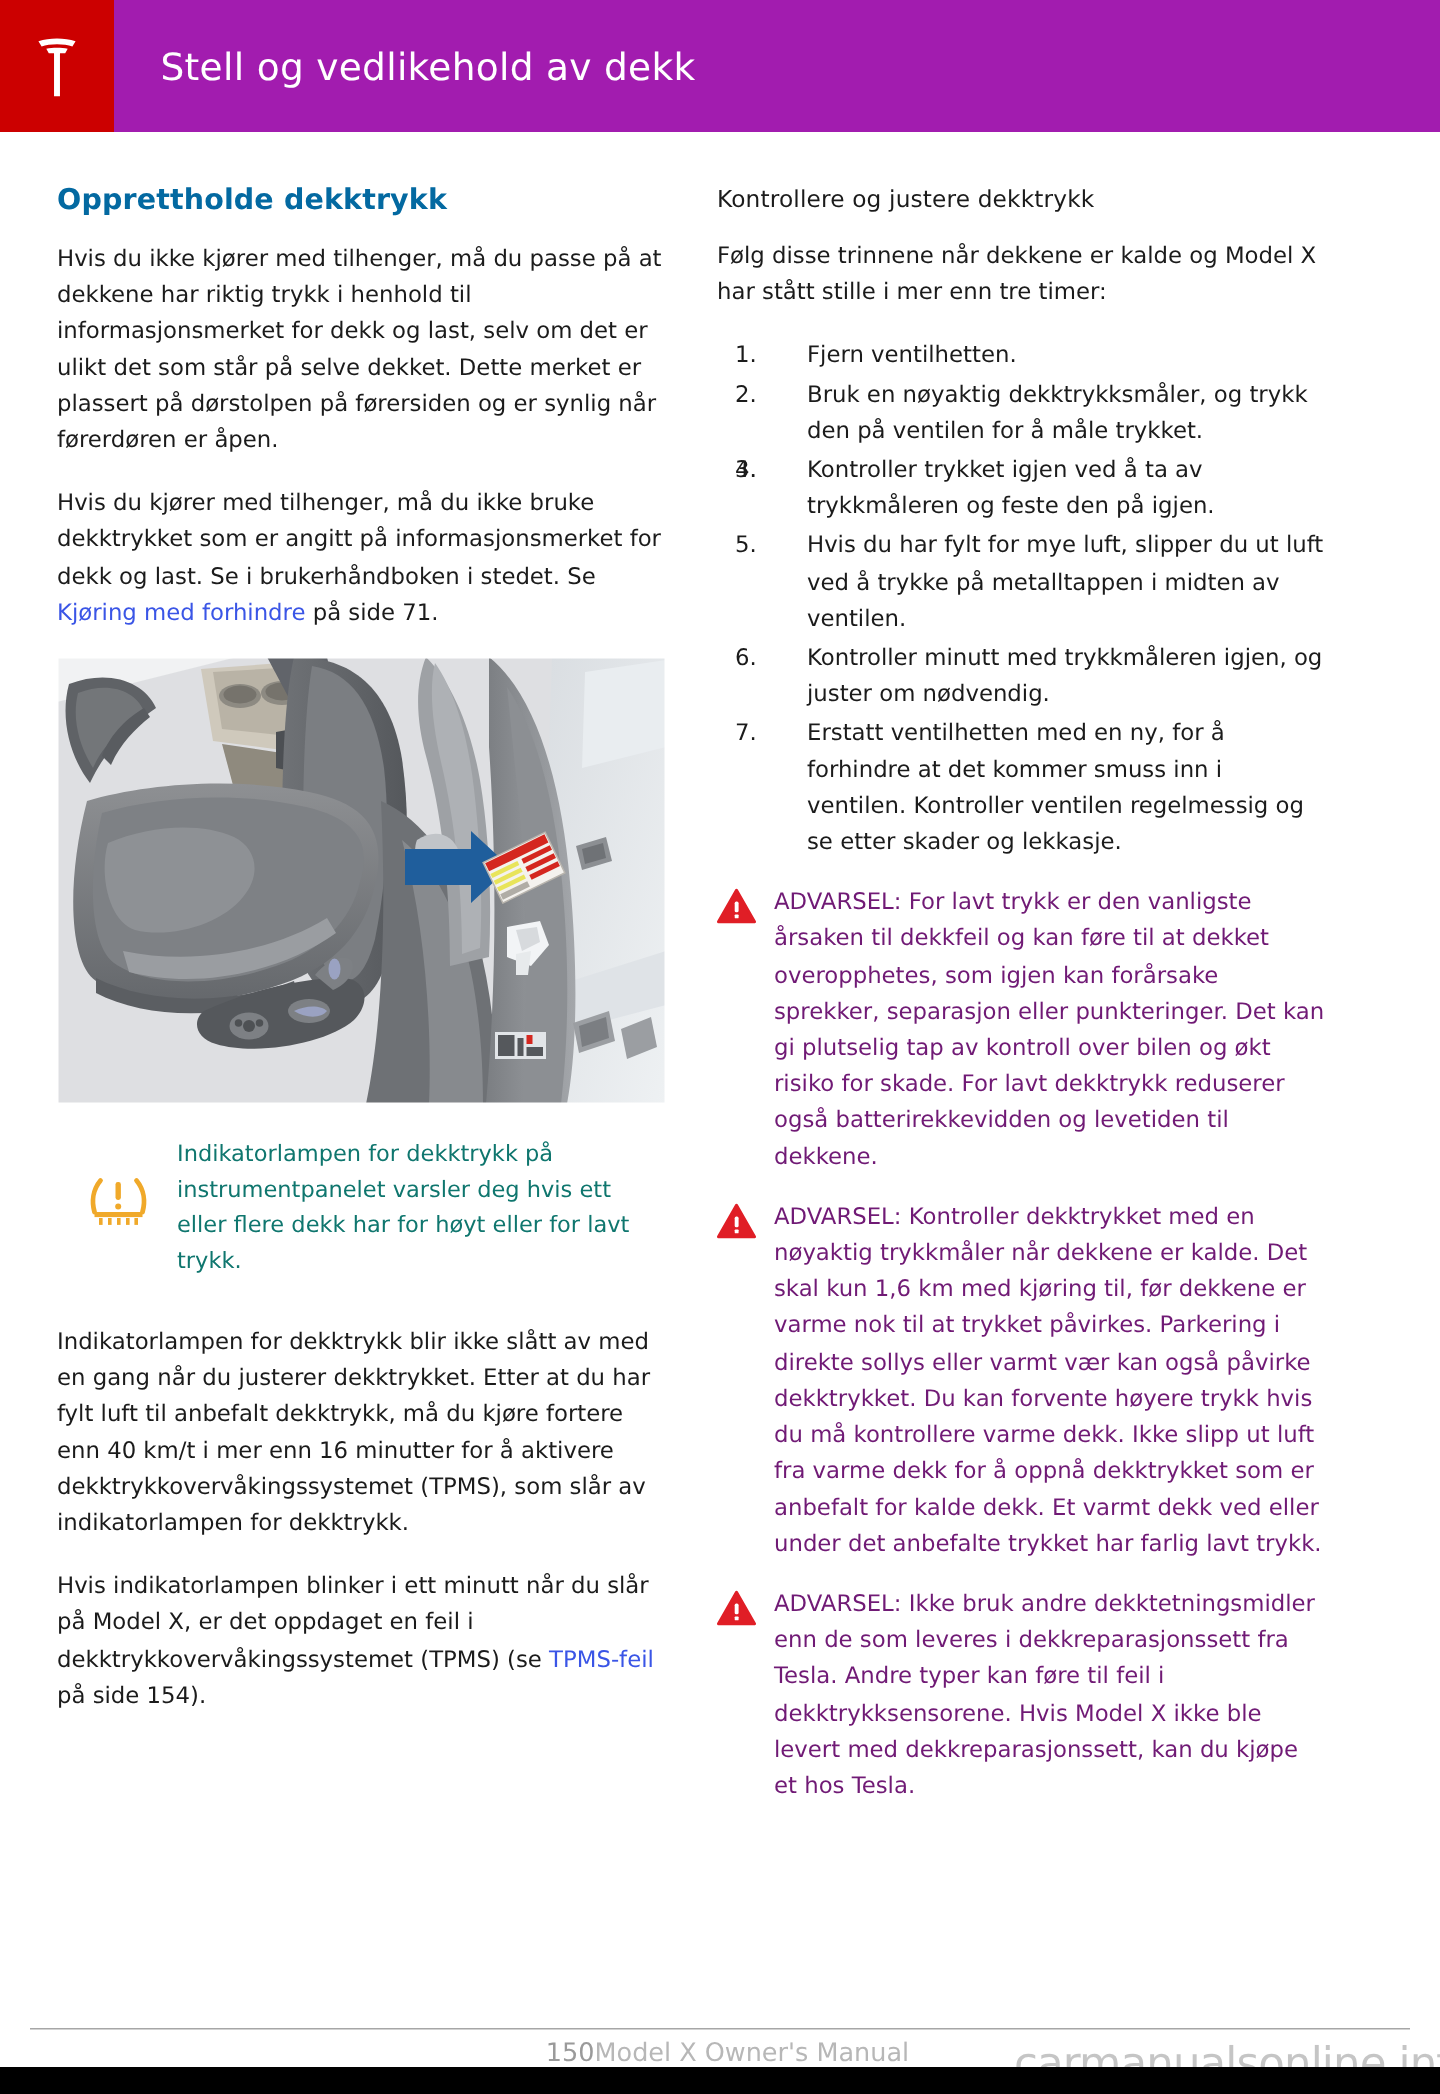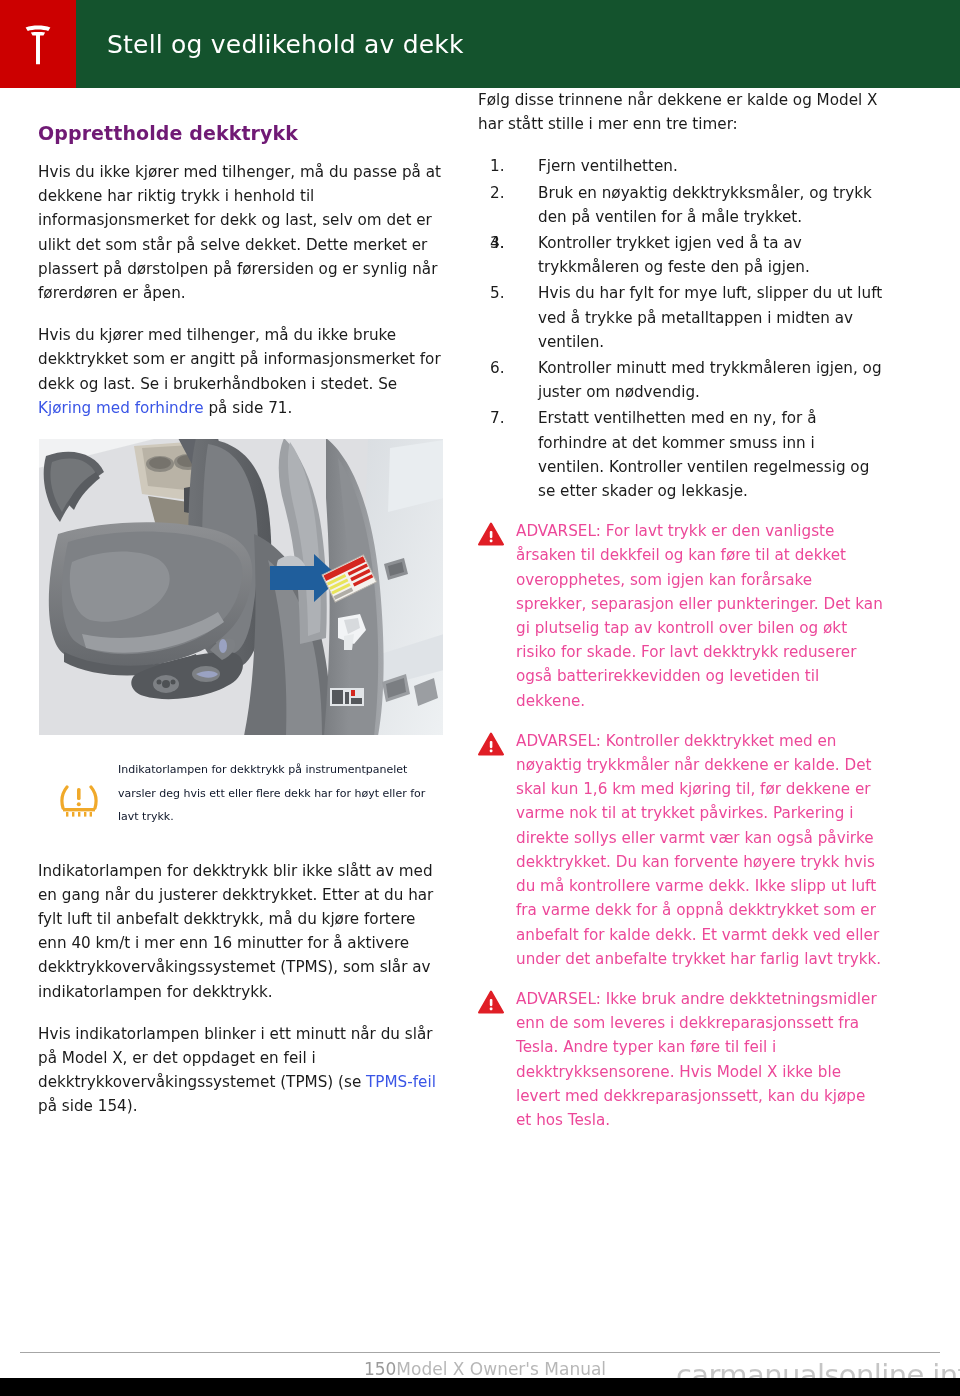--- a/index.html
+++ b/index.html
@@ -16,21 +16,21 @@
     overflow: hidden;
   }
 
   
   .header {
     position: absolute;
     top: 0;
     left: 0;
     width: 960px;
     height: 88px;
-    background: #14532d;
+    background: #a21caf;
     display: flex;
     align-items: stretch;
   }
   .logo-box {
     width: 76px;
     height: 88px;
     background: #cc0000;
     display: flex;
     align-items: center;
     justify-content: center;
@@ -64,21 +64,21 @@
     top: 0;
     width: 406px;
   }
   .col-left  { left: 38px;  }
   .col-right { left: 478px; }
 
   h2.sec-title {
     font-size: 19px;
     font-weight: 600;
     margin: 34px 0 16px 0;
-    color: #701a75;
+    color: #0369a1;
     letter-spacing: 0.1px;
   }
   h3.sub-title {
     font-size: 15.5px;
     font-weight: 400;
     margin: 36px 0 16px 0;
     color: #1b1b1b;
     letter-spacing: 0.1px;
   }
   p.body {
@@ -110,23 +110,23 @@
     margin: 2px 0 30px 0;
     padding-left: 20px;
   }
   .tpms-icon {
     flex: 0 0 42px;
     width: 42px;
     height: 40px;
     margin-top: 22px;
   }
   .caption-text {
-    font-size: 11px;
+    font-size: 15px;
     line-height: 23.5px;
-    color: #0f172a;
+    color: #0f766e;
     padding-left: 18px;
   }
 
   
   ol.steps {
     margin: 0 0 16px 0;
     padding: 0;
     list-style: none;
     counter-reset: step;
   }
@@ -154,21 +154,21 @@
   .warn-icon {
     flex: 0 0 26px;
     width: 26px;
     height: 24px;
     margin-top: 3px;
   }
   .warn-text {
     font-size: 15.2px;
     line-height: 24.2px;
     padding-left: 12px;
-    color: #ec4899;
+    color: #701a75;
   }
 
   
   .footer {
     position: absolute;
     left: 20px;
     top: 1352px;
     width: 920px;
     border-top: 1.5px solid #a6a6a6;
     height: 40px;
@@ -357,20 +357,21 @@
       <div class="caption-text">Indikatorlampen for dekktrykk på instrumentpanelet varsler deg hvis ett eller flere dekk har for høyt eller for lavt trykk.</div>
     </div>
 
     <p class="body">Indikatorlampen for dekktrykk blir ikke slått av med en gang når du justerer dekktrykket. Etter at du har fylt luft til anbefalt dekktrykk, må du kjøre fortere enn 40 km/t i mer enn 16 minutter for å aktivere dekktrykkovervåkingssystemet (TPMS), som slår av indikatorlampen for dekktrykk.</p>
 
     <p class="body"><span>Hvis indikatorlampen blinker i ett minutt når du slår på Model X, er det oppdaget en feil i dekktrykkovervåkingssystemet (TPMS) (se </span><a class="xref" href="#">TPMS-feil</a><span> på side 154).</span></p>
   </div>
 
   <div class="col col-right">
 
+    <h3 class="sub-title">Kontrollere og justere dekktrykk</h3>
 
     <p class="body">Følg disse trinnene når dekkene er kalde og Model X har stått stille i mer enn tre timer:</p>
 
     <ol class="steps">
       <li><span class="num">1.</span><span>Fjern ventilhetten.</span></li>
       <li><span class="num">2.</span><span>Bruk en nøyaktig dekktrykksmåler, og trykk den på ventilen for å måle trykket.</span></li>
       <li><span class="num">3.</span></li>
       <li><span class="num">4.</span><span>Kontroller trykket igjen ved å ta av trykkmåleren og feste den på igjen.</span></li>
       <li><span class="num">5.</span><span>Hvis du har fylt for mye luft, slipper du ut luft ved å trykke på metalltappen i midten av ventilen.</span></li>
       <li><span class="num">6.</span><span>Kontroller minutt med trykkmåleren igjen, og juster om nødvendig.</span></li>

